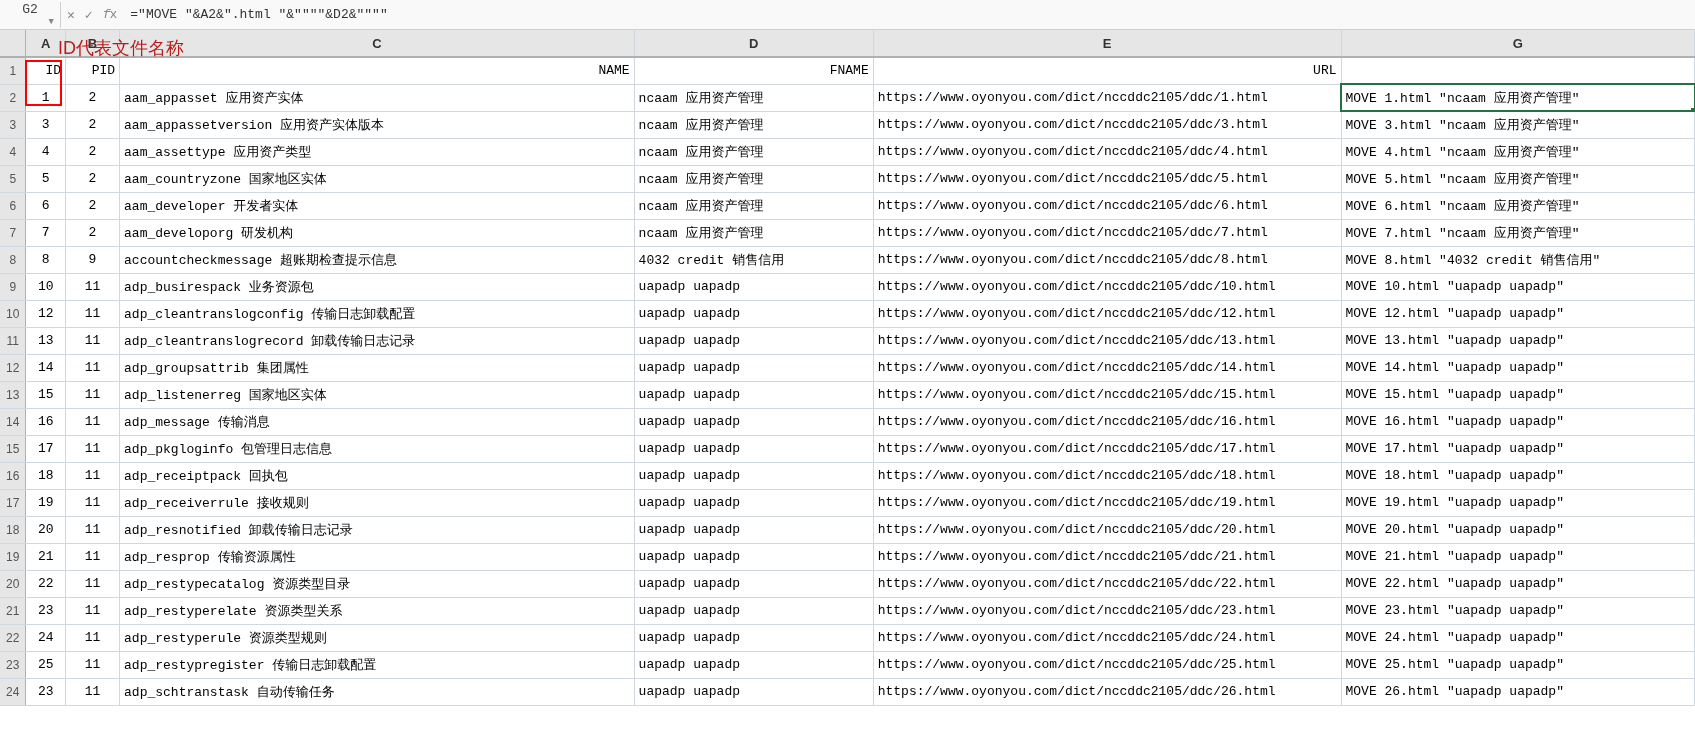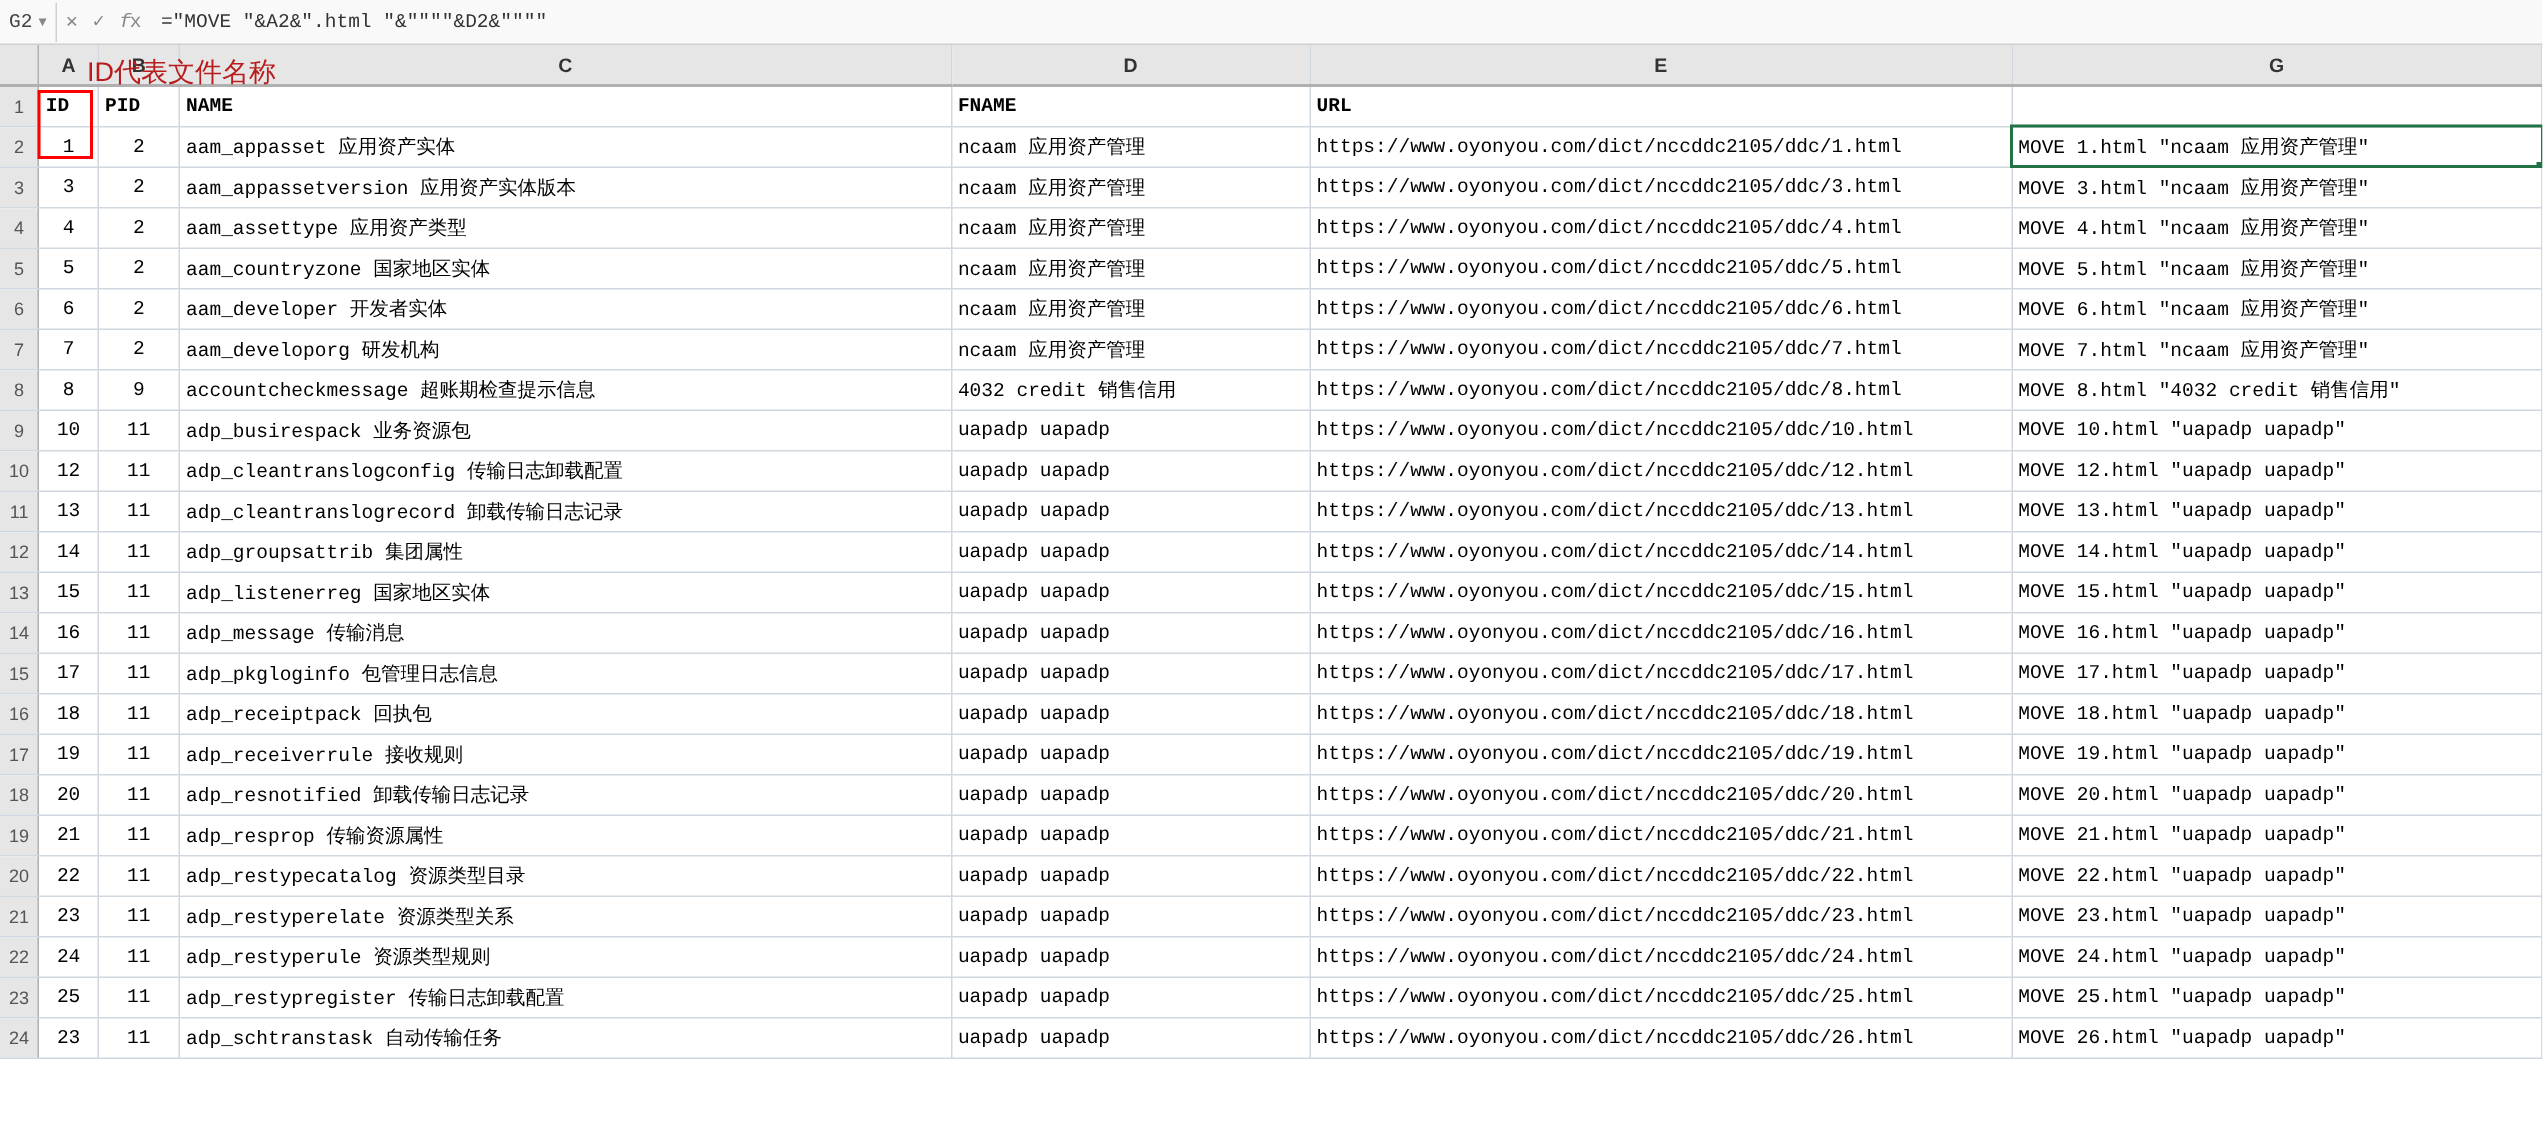--- a/index.html
+++ b/index.html
@@ -1,37 +1,37 @@
 <!DOCTYPE html>
 <html><head>
 <meta charset="utf-8">
 <style>
 * { box-sizing: border-box; margin: 0; padding: 0; }
 body { font-family: "Courier New", monospace, "Microsoft YaHei", sans-serif; font-size: 13px; background: #fff; overflow: hidden; }
 .app { width: 1695px; height: 755px; display: flex; flex-direction: column; position: relative; }
 
 .formula-bar { height: 30px; display: flex; align-items: center; border-bottom: 1px solid #d0d0d0; background: #f9f9f9; }
-.name-box { width: 38px; height: 26px; display: flex; align-items: center; padding: 0 6px; border-right: 1px solid #d0d0d0; color: #444; }
+.name-box { width: 61px; height: 26px; display: flex; align-items: center; padding: 0 6px; border-right: 1px solid #d0d0d0; color: #444; flex-direction: column; }
 .name-box .dd { margin-left: auto; color: #888; font-size: 9px; }
 .fx-icons { display: flex; align-items: center; padding: 0 6px; gap: 10px; color: #888; }
 .fx-icons span { cursor: pointer; user-select: none; }
 .fx-label { letter-spacing: -1px; font-family: Liberation Mono, monospace; }
 .formula-input { flex: 1; height: 26px; display: flex; align-items: center; padding: 0 8px; color: #333; font-family: "Courier New", monospace; white-space: pre; }
 
 .annotation-wrap { position: relative; height: 0; }
 .annotation { position: absolute; left: 58px; top: 6px; color: #b91c1c; font-family: Liberation Sans, sans-serif; font-size: 18px; z-index: 5; }
 .id-box { position: absolute; left: 25px; top: 30px; width: 37px; height: 46px; border: 2px solid #ff0000; z-index: 6; pointer-events: none; }
 
 .sheet { flex: 1; overflow: auto; }
 table { border-collapse: collapse; width: 100%; table-layout: fixed; }
 th, td { border-right: 1px solid #d0d7de; border-bottom: 1px solid #d0d7de; height: 27px; padding: 0 4px; vertical-align: middle; overflow: hidden; white-space: nowrap; font-family: "Courier New", monospace, "Microsoft YaHei"; }
 .corner { width: 25px; background: #e6e6e6; border-right: 1px solid #b0b0b0; border-bottom: 2px solid #b0b0b0; }
 .row-hdr { width: 25px; background: #e6e6e6; text-align: center; color: #555; font-family: Arial, sans-serif; font-size: 12px; border-right: 1px solid #b0b0b0; }
 .col-hdr { background: #e6e6e6; text-align: center; color: #333; font-family: Arial, sans-serif; font-size: 13px; border-bottom: 2px solid #b0b0b0; }
-.data-hdr { text-align: left; font-weight: bold; font-family: "Courier New", monospace; background: #fff; }
+.data-hdr { text-align: right; font-weight: normal; font-family: "Courier New", monospace; background: #fff; }
 .c-id, .c-pid { text-align: center; }
 .c-name, .c-fname, .c-url, .c-g { text-align: left; }
 
 .w-row { width: 25px; }
 .w-A { width: 38px; }
 .w-B { width: 52px; }
 .w-C { width: 495px; }
 .w-D { width: 230px; }
 .w-E { width: 450px; }
 .w-G { width: 340px; }

